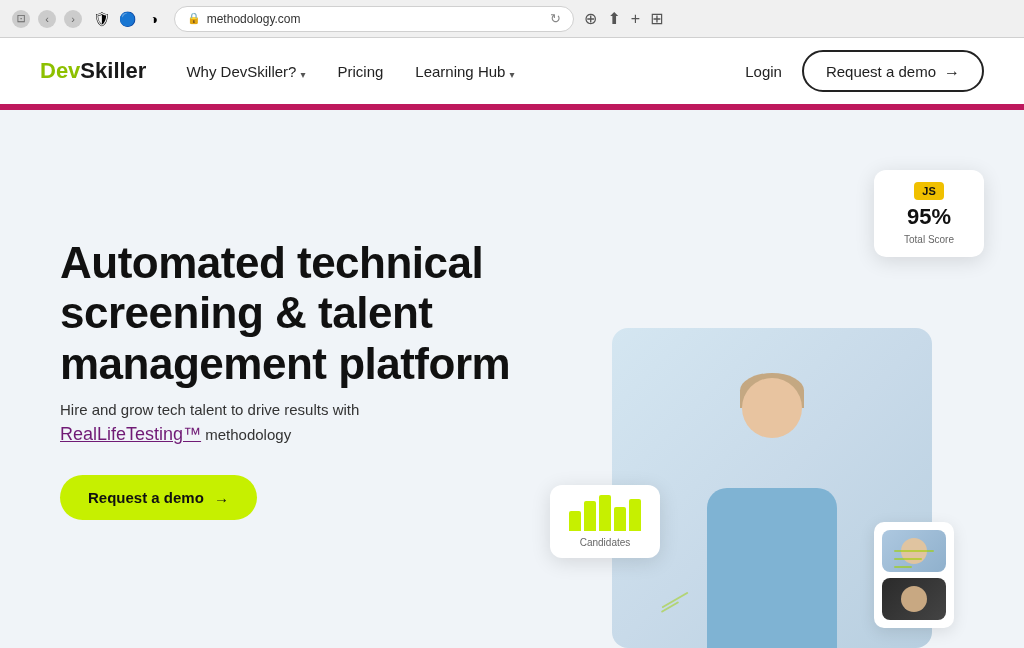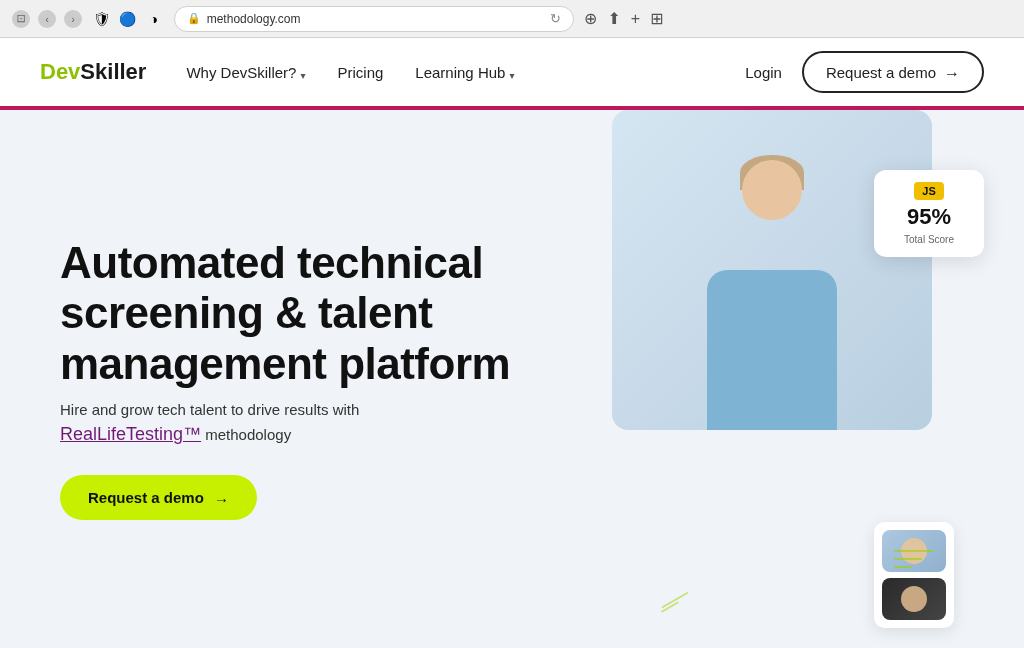--- a/index.html
+++ b/index.html
@@ -59,21 +59,21 @@
       color: #555; font-size: 16px; cursor: pointer; background: none; border: none;
     }
 
     
     .site-nav {
       background: #fff;
       height: 72px;
       display: flex;
       align-items: center;
       padding: 0 40px;
-      border-bottom: 4px solid #be185d;
+      border-bottom: 6px solid #be185d;
       position: relative;
       z-index: 10;
     }
     .logo {
       font-size: 22px;
       font-weight: 700;
       color: #222;
       margin-right: 40px;
       cursor: pointer;
     }
@@ -161,21 +161,21 @@
       color: #111;
       width: fit-content;
     }
 
     
     .hero-right {
       flex: 1;
       position: relative;
       height: 100%;
       display: flex;
-      align-items: flex-start;
+      align-items: flex-end;
       justify-content: center;
       text-decoration: underline;
     }
 
     
     .person-photo {
       width: 320px;
       height: 320px;
       border-radius: 16px;
       background: linear-gradient(135deg, #d4e6f1 0%, #c8dae9 50%, #b8cfe0 100%);
@@ -386,20 +386,30 @@
         <div class="person-body"></div>
       </div>
     </div>
 
     <div class="score-card">
       <div class="js-badge">JS</div>
       <div class="score-pct">95%</div>
       <div class="score-label">Total Score</div>
     </div>
 
+    <div class="candidates-card">
+      <div class="mini-chart">
+        <div class="bar" style="width:12px; height:20px;"></div>
+        <div class="bar" style="width:12px; height:30px;"></div>
+        <div class="bar" style="width:12px; height:36px;"></div>
+        <div class="bar" style="width:12px; height:24px;"></div>
+        <div class="bar" style="width:12px; height:32px;"></div>
+      </div>
+      <div class="candidates-label">Candidates</div>
+    </div>
 
     <div class="avatar-stack">
       <div class="avatar-item">
         <div style="width:26px;height:26px;background:#e0c4a0;border-radius:50%;position:relative;"></div>
       </div>
       <div class="avatar-item" style="background:linear-gradient(135deg,#2a2a2a,#444);">
         <div style="width:26px;height:26px;background:#c8a882;border-radius:50%;"></div>
       </div>
     </div>
 

